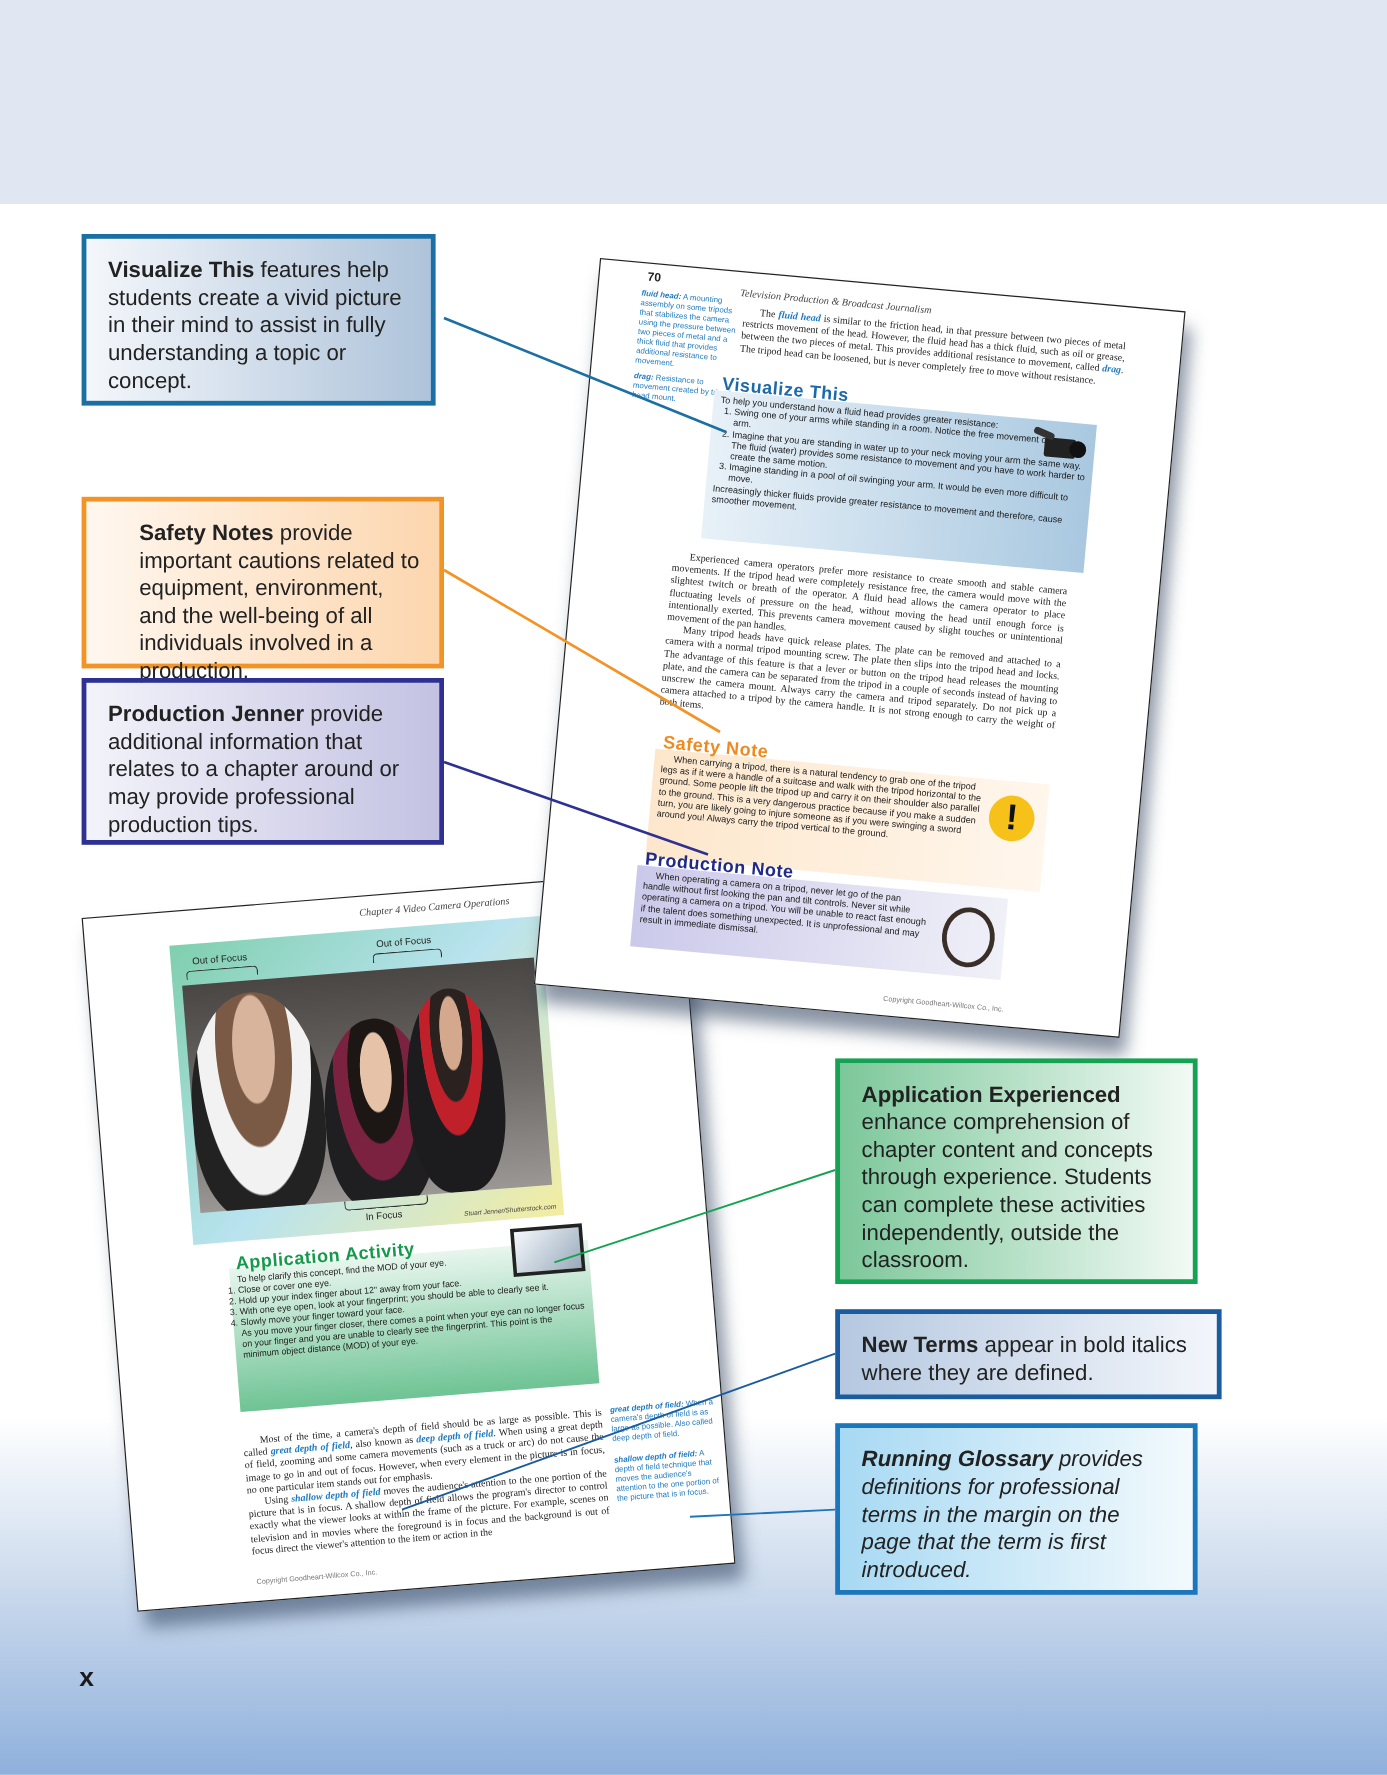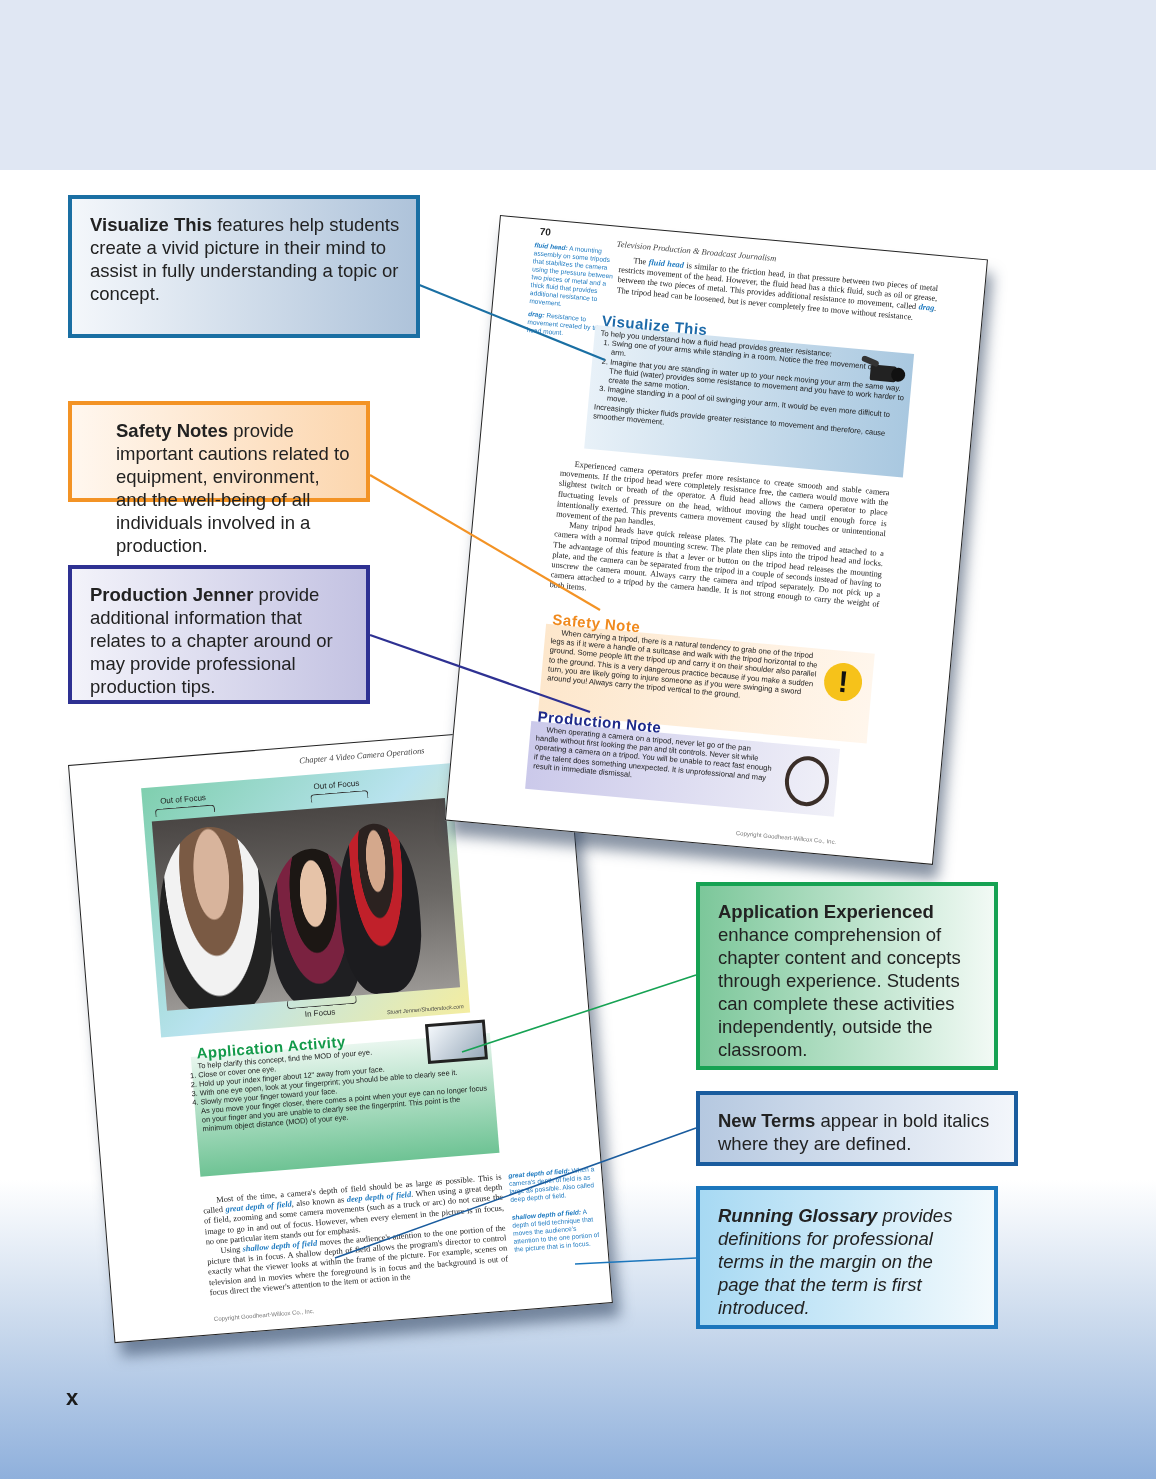--- a/index.html
+++ b/index.html
@@ -10,23 +10,23 @@
     background: linear-gradient(to bottom, #ffffff 0px, #ffffff 1180px, #c8d8ec 1330px, #8fb0dc 1479px);
   }
   .top-band { position: absolute; left: 0; top: 0; width: 1156px; height: 170px; background: #e0e7f3; }
 
   
   .callout {
     position: absolute; border: 4px solid; padding: 14px 16px 12px 18px;
     font-size: 18.5px; line-height: 23px; color: #222;
   }
   .callout b { font-weight: bold; }
-  .c-visualize { left: 68px; top: 195px; width: 352px; height: 143px; border-color: #1a6fa3;
+  .c-visualize { left: 68px; top: 195px; width: 295px; height: 143px; border-color: #1a6fa3;
     background: linear-gradient(to right, #f4f7fb, #aec3da); }
-  .c-safety { left: 68px; top: 401px; width: 302px; height: 101px; border-color: #f39325;
+  .c-safety { left: 68px; top: 414px; width: 302px; height: 143px; border-color: #f39325;
     background: linear-gradient(to right, #fff7ef, #fcd6ae); padding-left: 44px; }
   .c-production { left: 68px; top: 565px; width: 302px; height: 139px; border-color: #2e3192;
     background: linear-gradient(to right, #f3f3fa, #c3c2e2); }
   .c-application { left: 696px; top: 882px; width: 302px; height: 188px; border-color: #16a253;
     background: linear-gradient(to right, #7cc79a, #f2faf5); }
   .c-newterms { left: 696px; top: 1091px; width: 322px; height: 75px; border-color: #1a5c9e;
     background: linear-gradient(to right, #b5c8e0, #f3f6fb); }
   .c-glossary { left: 696px; top: 1186px; width: 302px; height: 143px; border-color: #1b76bc;
     background: linear-gradient(to right, #a7d9f3, #f3fafd); font-style: italic; }
 

